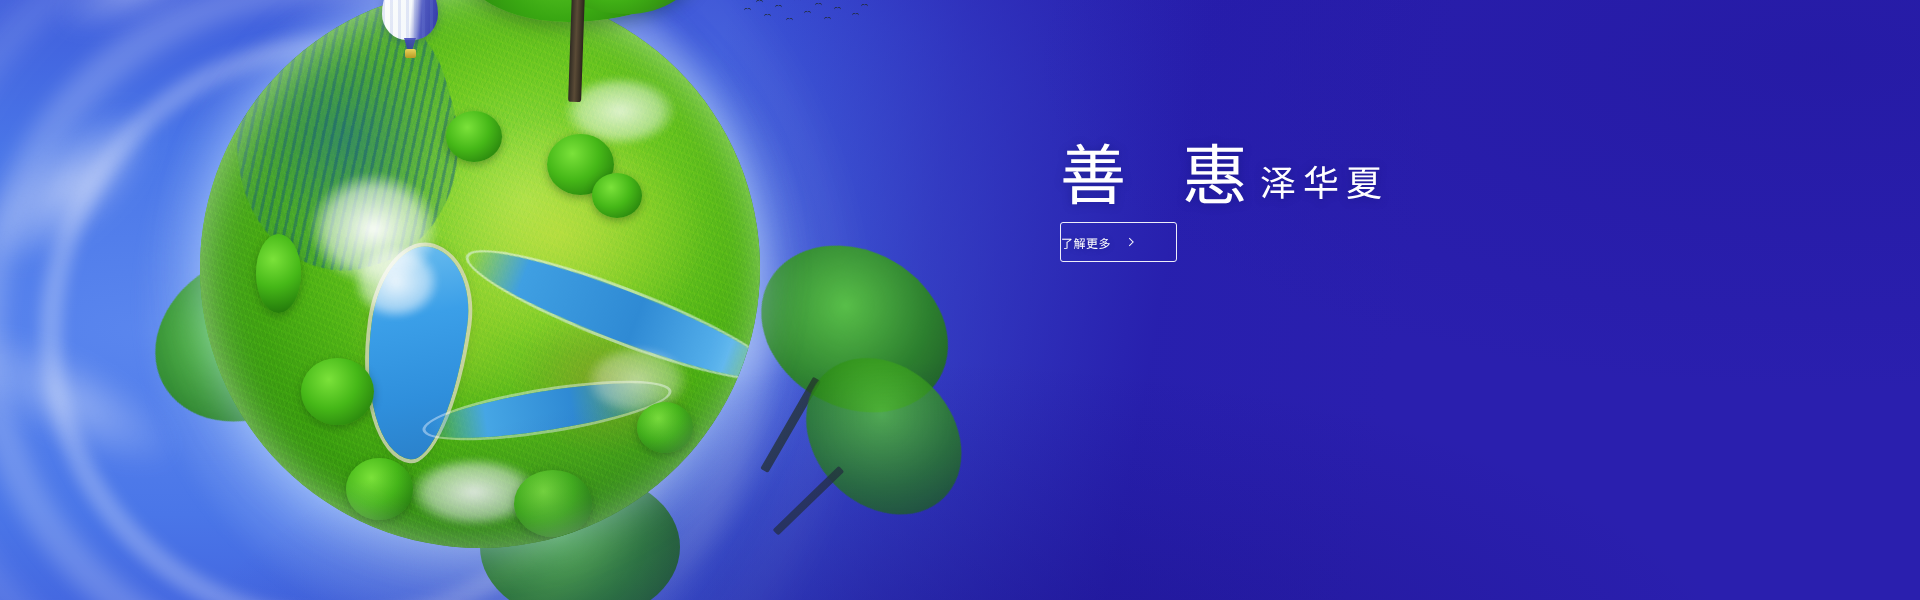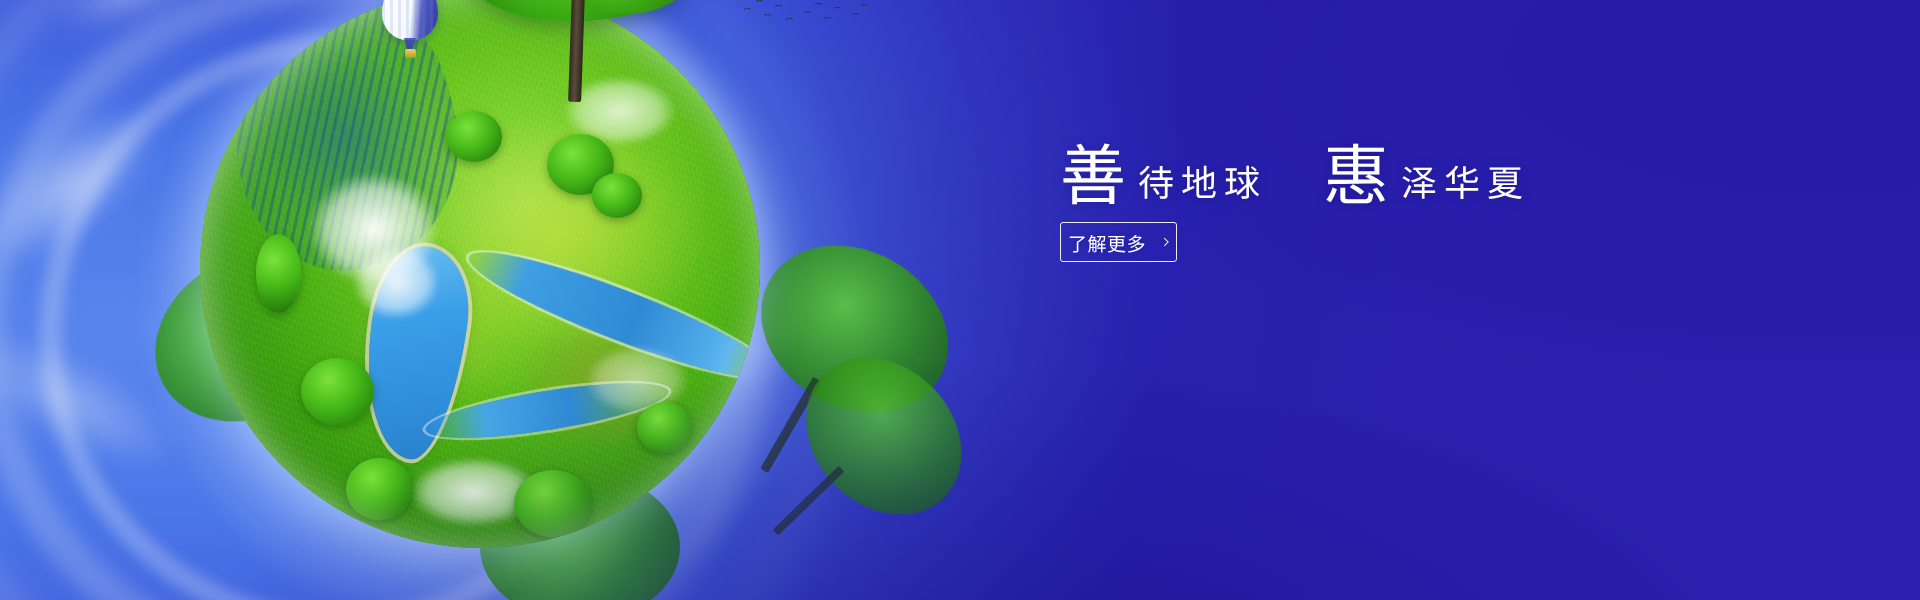--- a/index.html
+++ b/index.html
@@ -281,28 +281,28 @@
   }
   .desc {
     font-size:17.5px;
     letter-spacing:.4px;
     line-height:1.5;
     margin-bottom:26px;
     white-space:nowrap;
     opacity:.97;
   }
   .cta {
-    display:inline-flex; align-items:center; justify-content:center;
+    display:inline-flex; align-items:center; 
     gap:17px;
     width:117px; height:40px;
     border:1px solid rgba(255,255,255,.92);
     border-radius:3px;
     background:transparent;
     color:#fff;
-    font-size:19px;
+    font-size:12px;
     letter-spacing:.5px;
     cursor:pointer;
     font-family:"Liberation Sans","DejaVu Sans",sans-serif;
     text-shadow:0 1px 6px rgba(10,14,90,.3);
   }
   .cta .chev {
     display:inline-block;
     width:6px; height:6px;
     border-top:1.4px solid rgba(255,255,255,.95);
     border-right:1.4px solid rgba(255,255,255,.95);
@@ -400,21 +400,20 @@
       <span class="bird" style="left:119px;top:10px;"></span>
     </div>
   </div>
 
   <div class="bg-vignette"></div>
 
   <div class="content">
 
     <div class="headline">
       <span class="hl-big">善</span>
-      <span class="hl-small">待地球</span>
       <span class="hl-gap"></span>
       <span class="hl-big">惠</span>
       <span class="hl-small">泽华夏</span>
     </div>
 
 
 
     <button class="cta">
       <span>了解更多</span>
       <span class="chev"></span>

